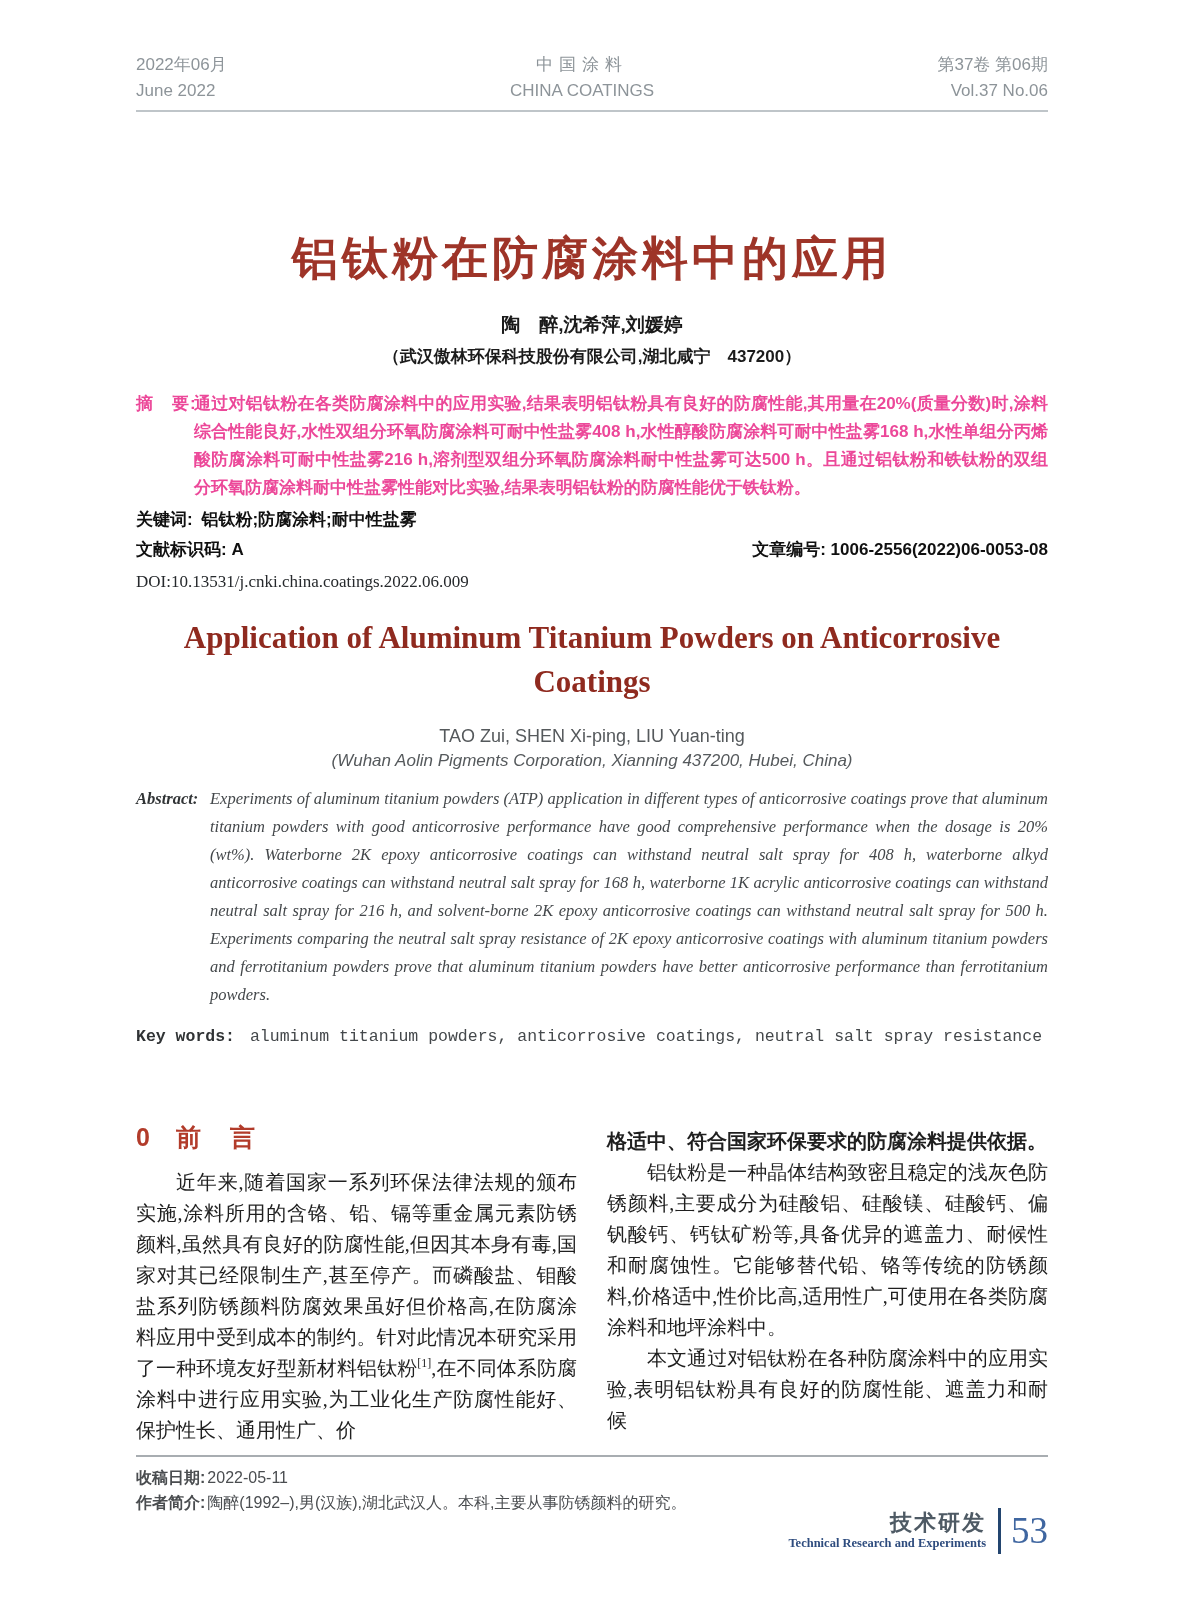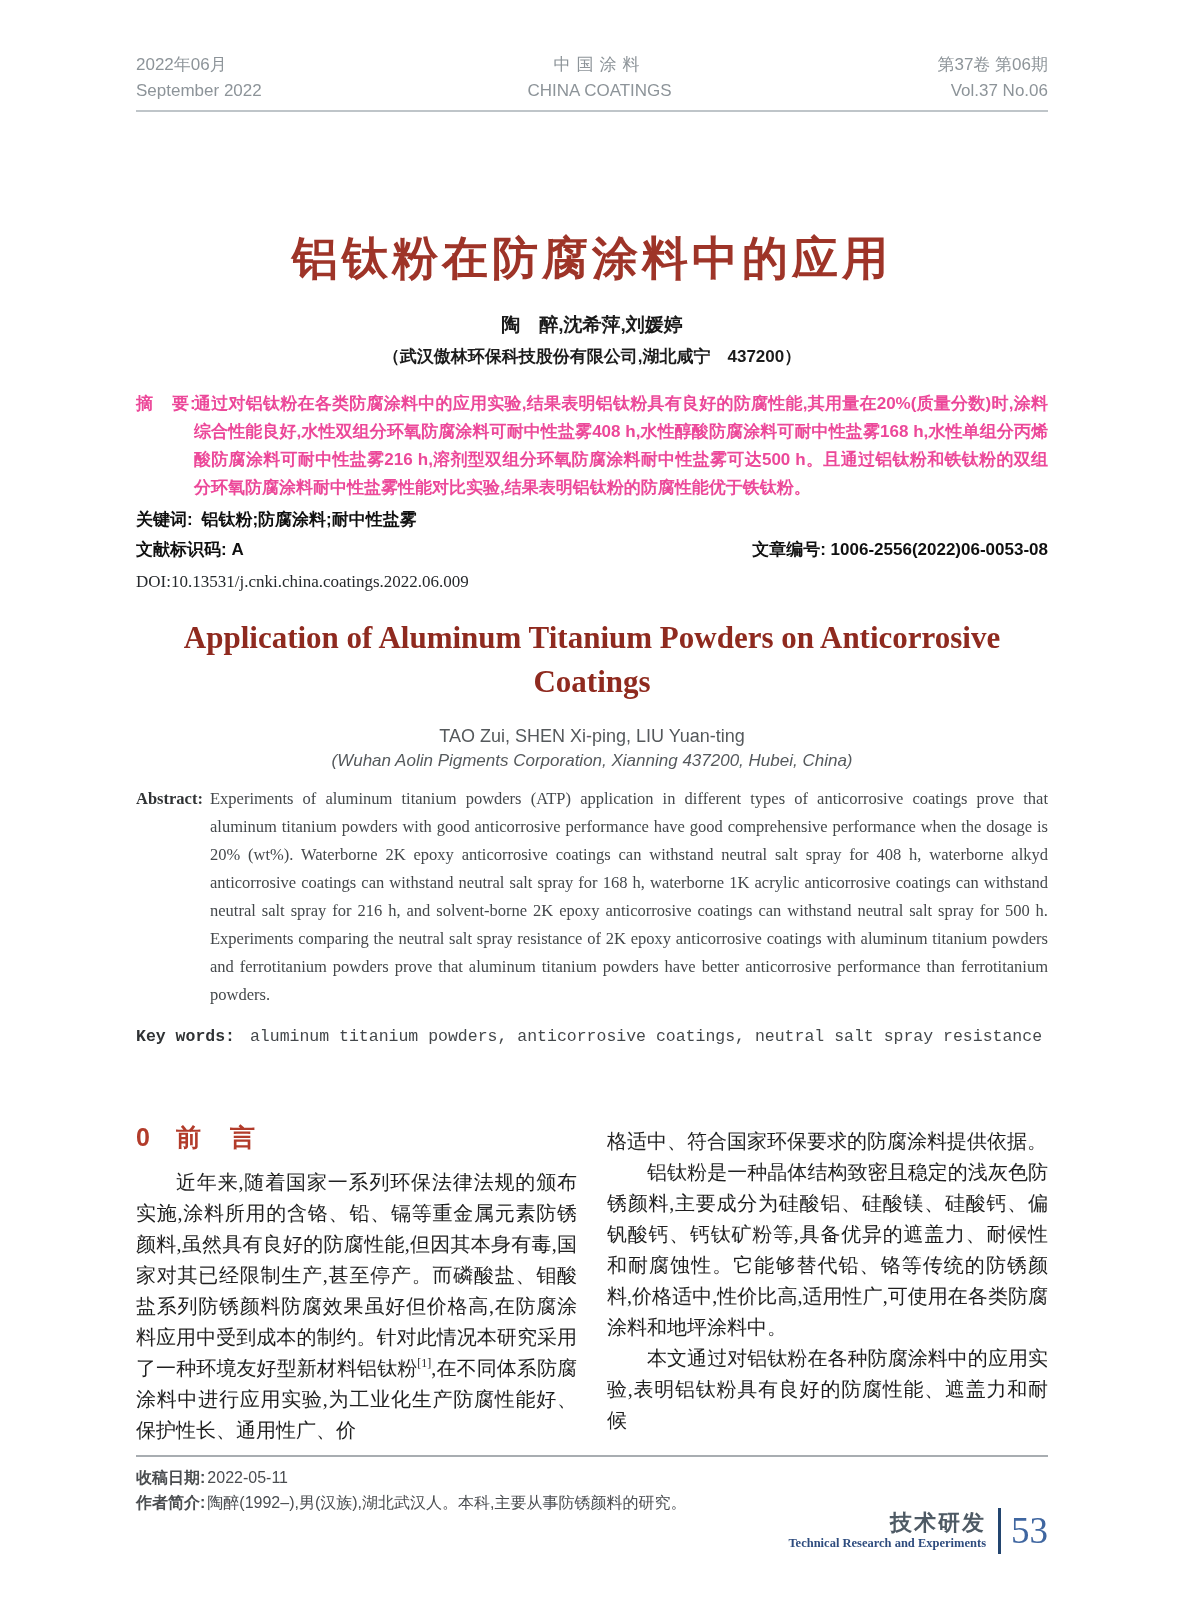--- a/index.html
+++ b/index.html
@@ -59,41 +59,41 @@
   .authors-en{margin-top:22px;text-align:center;font-size:18px;color:#55595c;}
   .affil-en{
     margin-top:4px;text-align:center;
     font-family:Liberation Sans, sans-serif;
     font-style:italic;font-size:17px;color:#55595c;
   }
   
   .abstract-en{
     position:relative;margin-top:14px;padding-left:74px;
     font-family:"Liberation Serif","DejaVu Serif",serif;
-    font-size:16.5px;line-height:28px;color:#44484b;text-align:justify;
+    font-size:16.5px;line-height:28px;color:#44484b;text-align:justify;font-style:italic;
   }
   .abstract-en .lbl-en{position:absolute;left:0;top:0;font-weight:bold;color:#303335;}
   .kw-en{
     margin-top:14px;font-family:Liberation Mono, monospace;
     font-size:16.5px;line-height:28px;color:#44484b;
   }
   .kw-en .lbl-en{font-weight:bold;color:#303335;margin-right:5px;}
   
   .columns{display:flex;gap:30px;margin-top:70px;}
   .col{flex:1 1 0;font-family:"Liberation Serif","DejaVu Serif",serif;
     font-size:20px;line-height:31px;color:#1f1f1f;text-align:justify;}
   .sec-head{
     margin:0 0 14px 0;font-family:"Liberation Sans","DejaVu Sans",sans-serif;
     font-size:25px;font-weight:bold;color:#b23b2a;line-height:32px;
   }
   .sec-head .sec-no{margin-right:26px;}
   .sec-head .sec-ti{letter-spacing:2px;}
   .col p{margin:0;}
   .col p.indent{text-indent:2em;}
-  .col .right-first{padding-top:5px;}
+  .col .right-first{padding-top:5px;font-weight:bold;}
   .ref{font-size:12px;vertical-align:super;line-height:0;}
   
   .footnote{
     margin-top:9px;border-top:2px solid #a8adb1;padding-top:8px;
     font-size:16px;line-height:25px;color:#4a4d50;
   }
   .fn-lbl{font-weight:600;margin-right:2px;}
   
   .page-footer{
     position:absolute;right:139px;bottom:46px;
@@ -112,21 +112,21 @@
   }
 </style>
 </head>
 <body>
 
 <div class="page">
 
   <div class="jheader">
     <div class="jh-left">
       <div>2022年06月</div>
-      <div>September 2022</div>
+      <div>June 2022</div>
     </div>
     <div class="jh-center">
       <div class="jh-cn-sp">中国涂料</div>
       <div>CHINA COATINGS</div>
     </div>
     <div class="jh-right">
       <div>第37卷 第06期</div>
       <div>Vol.37 No.06</div>
     </div>
   </div>

